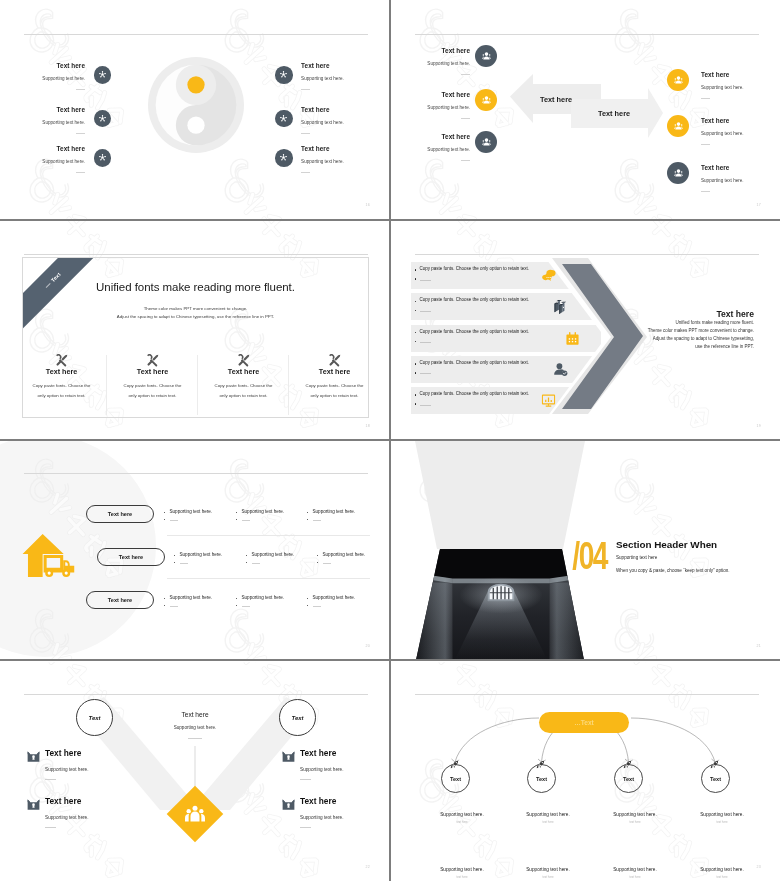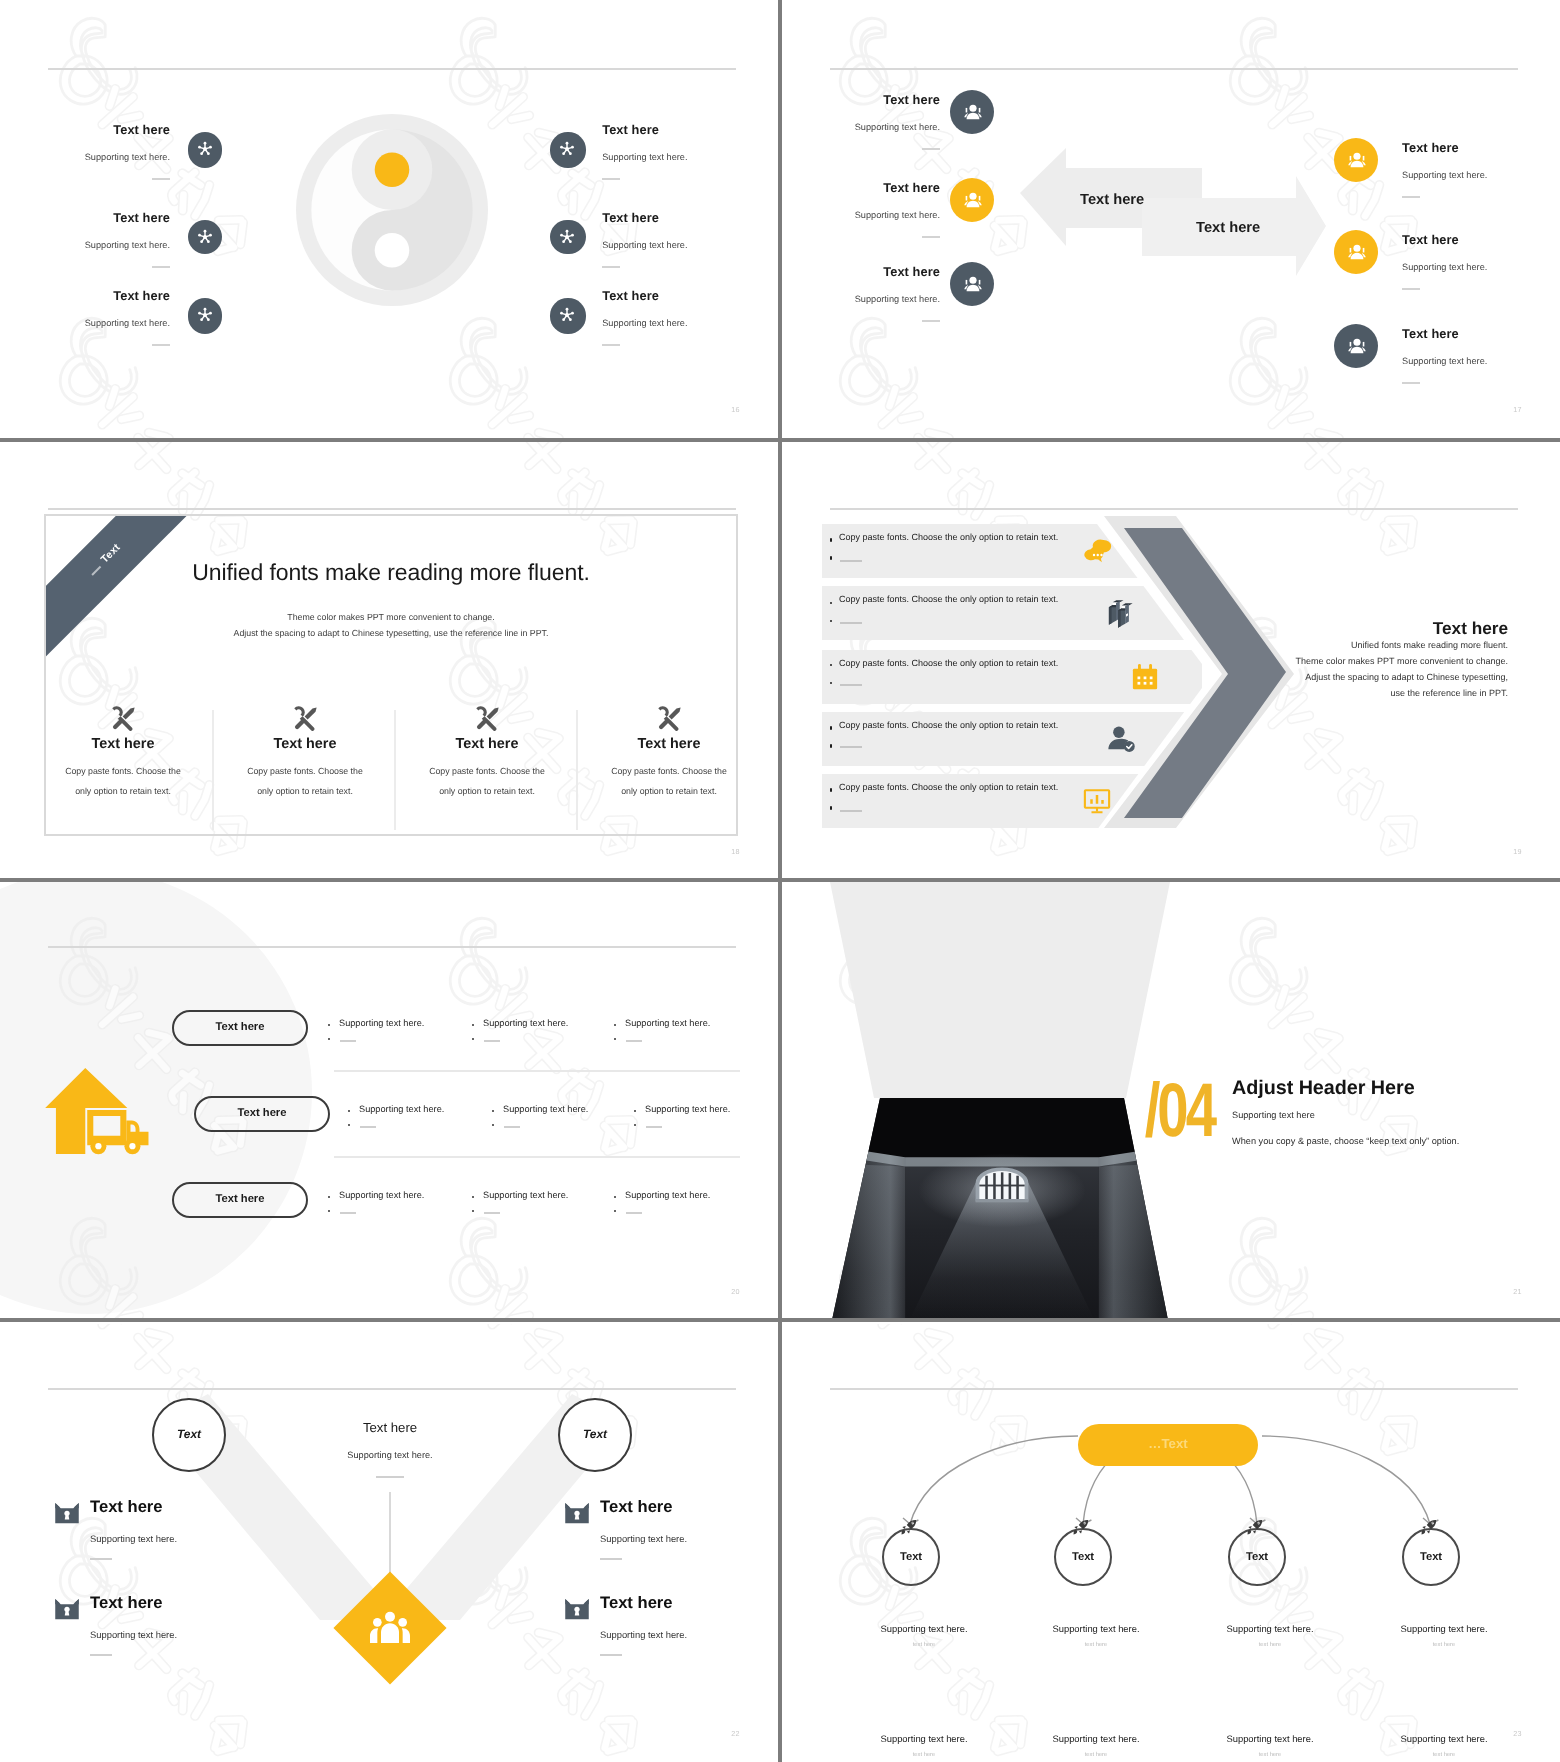--- a/index.html
+++ b/index.html
@@ -779,21 +779,21 @@
           <rect x="96.0" y="40.6" width="1.15" height="14"></rect>
           <rect x="99.5" y="40.2" width="1.15" height="14.4"></rect>
           <rect x="103.0" y="40.6" width="1.15" height="14"></rect>
           <rect x="106.5" y="42" width="1.15" height="12.6"></rect>
           <rect x="89.7" y="46.8" width="20.6" height="1.0"></rect>
         </g>
         <rect x="88" y="54.6" width="24" height="1.8" fill="#8d959d"></rect>
       </svg>
     </div>
     <div class="s6num">/04</div>
-    <div class="s6head">Adjust Header Here</div>
+    <div class="s6head">Section Header When</div>
     <div class="s6sub1">Supporting text here</div>
     <div class="s6sub2">When you copy &amp; paste, choose “keep text only” option.</div>
     <div class="page-num">21</div>
   </div>
 
   <div class="slide" style="left:0;top:662px">
     <svg class="wmlayer" width="390" height="220" viewBox="0 0 390 220">
         <use href="#wm-tile" x="7" y="-72"></use>
         <use href="#wm-tile" x="7" y="78"></use>
         <use href="#wm-tile" x="7" y="228"></use>

